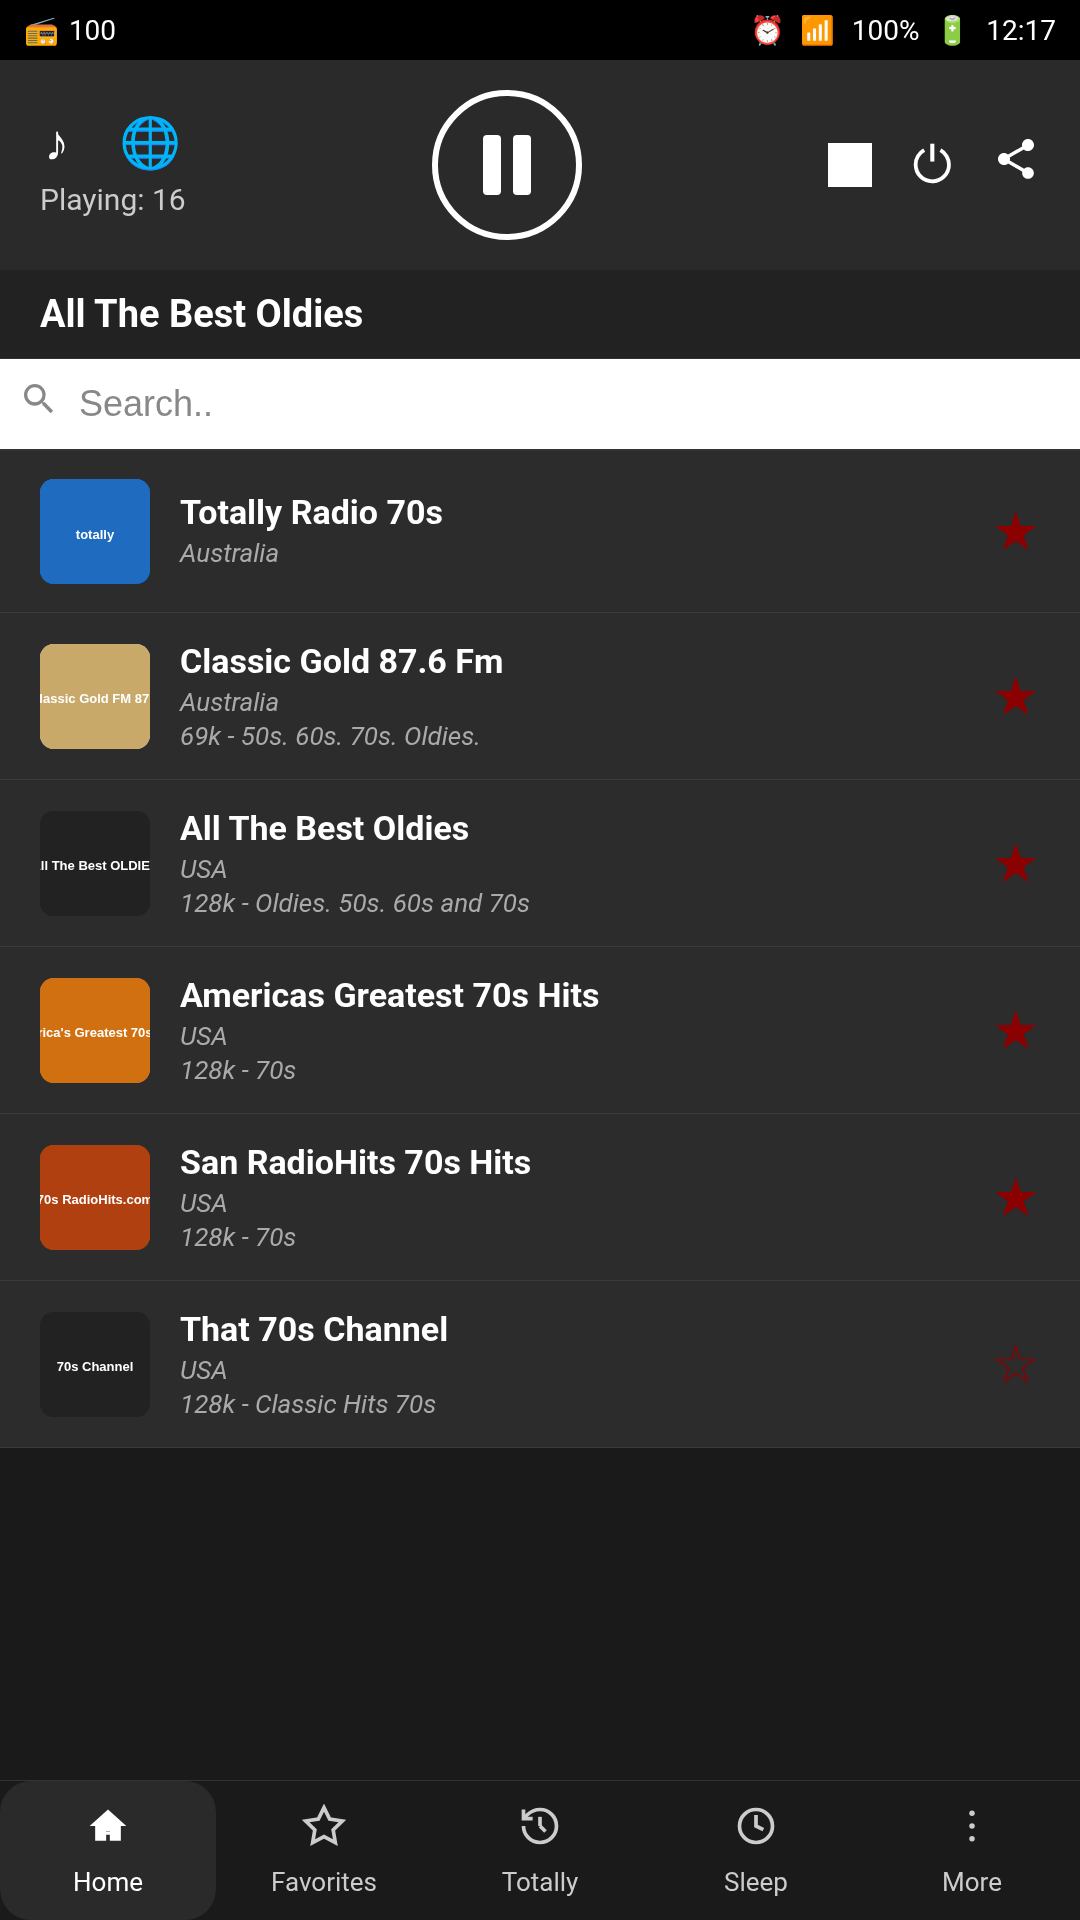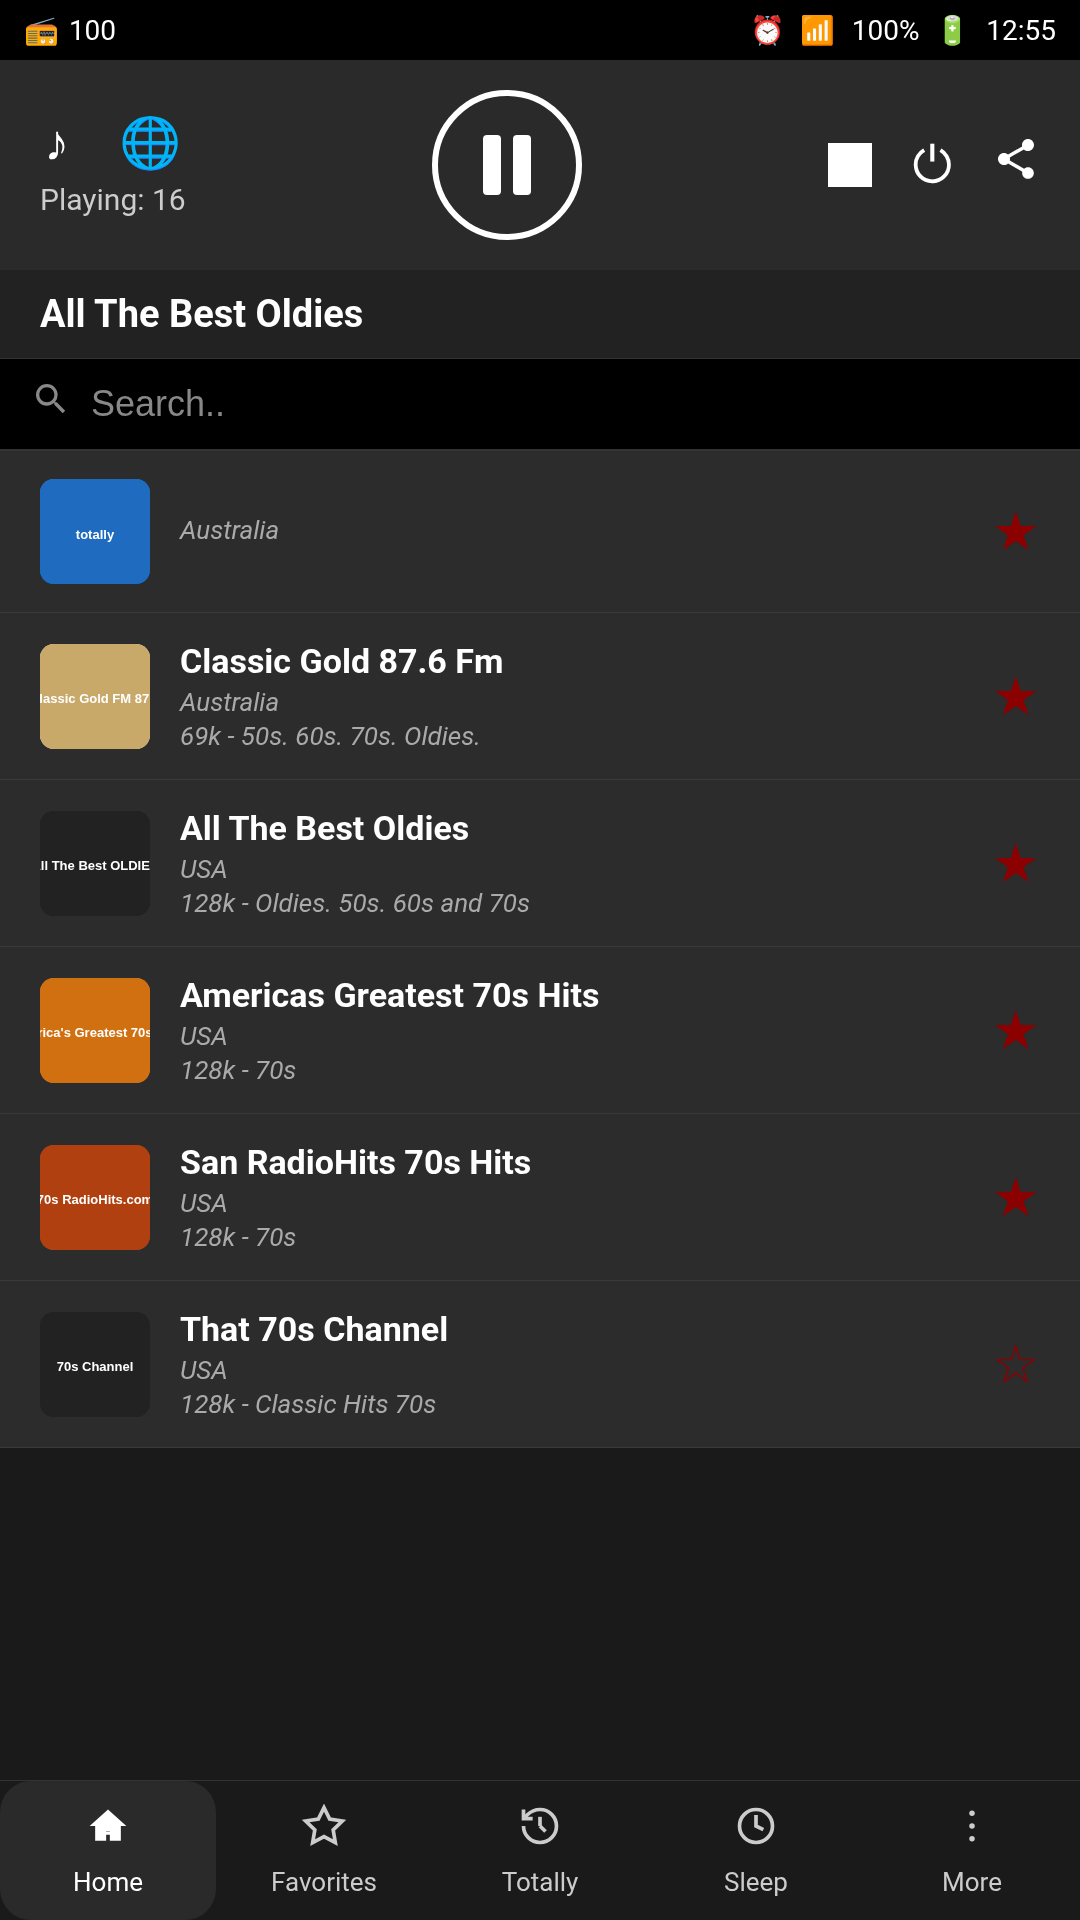--- a/index.html
+++ b/index.html
@@ -100,24 +100,24 @@
       background: #222;
       padding: 22px 40px;
       font-size: 38px;
       font-weight: bold;
       color: #fff;
       border-bottom: 1px solid #333;
     }
 
     
     .search-bar {
-      background: #000000;
-      display: flex;
-      align-items: center;
-      padding: 20px 31px;
+      background: #ffffff;
+      display: flex;
+      align-items: center;
+      padding: 20px 19px;
       border-bottom: 2px solid #333;
     }
     .search-icon-wrap {
       font-size: 40px;
       color: #888;
       margin-right: 20px;
     }
     .search-input {
       background: transparent;
       border: none;
@@ -229,21 +229,21 @@
 <div class="status-bar">
   <div class="status-left">
     <span>📻</span>
     <span>100</span>
   </div>
   <div class="status-right">
     <span>⏰</span>
     <span>📶</span>
     <span>100%</span>
     <span>🔋</span>
-    <span>12:55</span>
+    <span>12:17</span>
   </div>
 </div>
 
 <div class="player-header">
   <div class="player-left">
     <div class="player-icons-left">
       <span class="player-icon">♪</span>
       <span class="player-icon">🌐</span>
     </div>
     <span class="playing-label">Playing: 16</span>
@@ -284,20 +284,21 @@
 
 <div class="station-list" id="station-list">
     <div class="station-item">
       <div class="station-logo logo-totally">
         <svg width="110" height="110" viewBox="0 0 110 110" xmlns="http://www.w3.org/2000/svg">
           <rect width="110" height="110" rx="14" fill="#1e6bbf"></rect>
           <text x="55" y="62" text-anchor="middle" font-size="13" font-weight="bold" fill="white" font-family="Arial">totally</text>
         </svg>
       </div>
       <div class="station-info">
+        <div class="station-name">Totally Radio 70s</div>
         <div class="station-country">Australia</div>
       </div>
       <span class="star-btn ">★</span>
     </div>
     <div class="station-item">
       <div class="station-logo logo-classic">
         <svg width="110" height="110" viewBox="0 0 110 110" xmlns="http://www.w3.org/2000/svg">
           <rect width="110" height="110" rx="14" fill="#c8a96a"></rect>
           <text x="55" y="62" text-anchor="middle" font-size="13" font-weight="bold" fill="white" font-family="Arial">Classic Gold FM 87.6</text>
         </svg>

